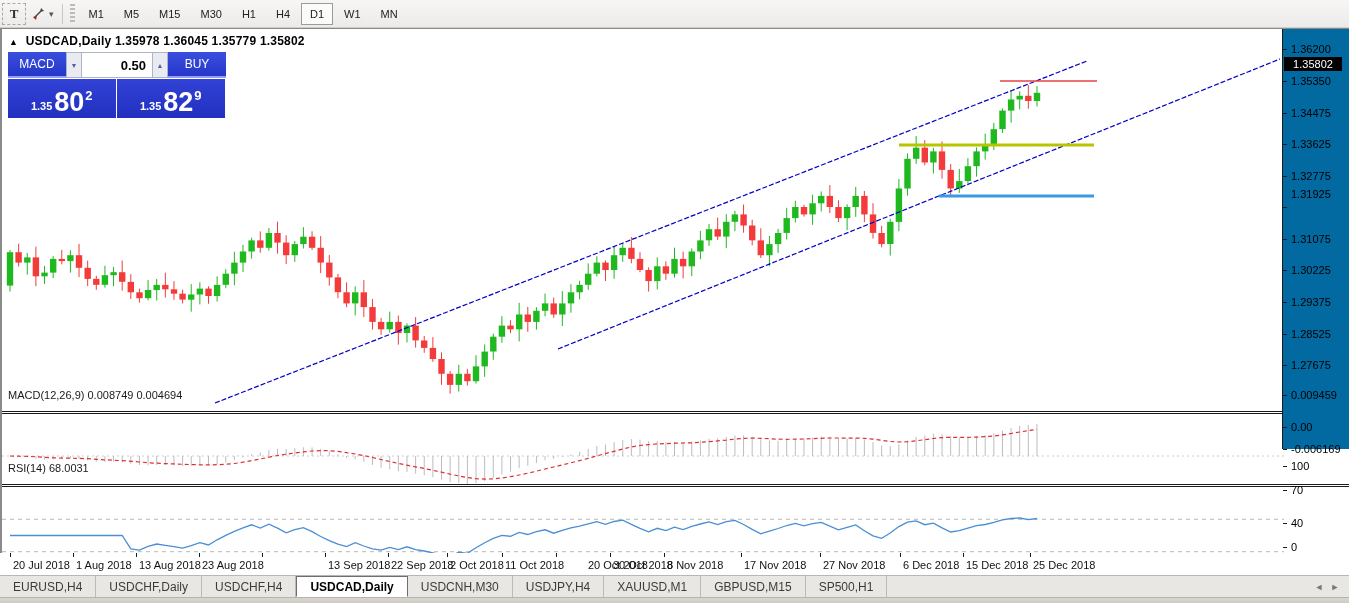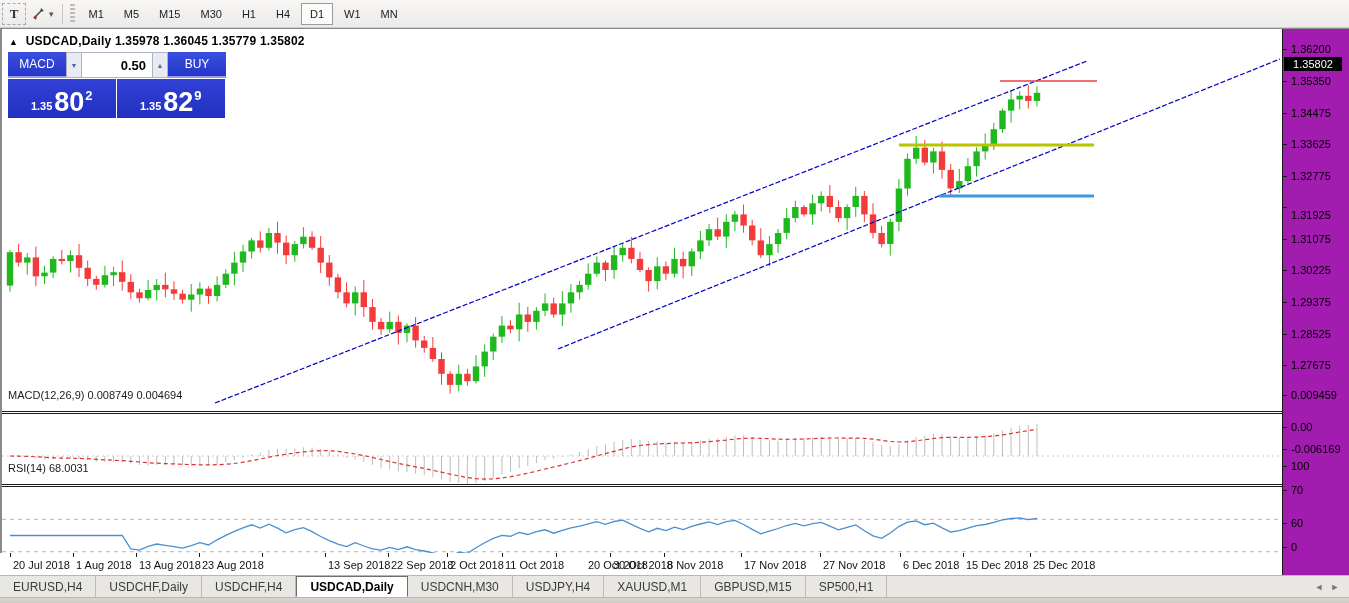--- a/index.html
+++ b/index.html
@@ -55,22 +55,22 @@
     font-family:"Liberation Sans",sans-serif; }
   .tp-row2 { display:flex; height:40px; border-top:1px solid #fff; }
   .price-cell { width:108.5px; background:linear-gradient(#3242d6,#2130c0); color:#fff;
     display:flex; align-items:flex-end; justify-content:center; padding-bottom:3px; }
   .price-cell:first-child { border-right:1px solid #fff; }
   .p-small { font-size:11px; font-weight:700; margin:0 2px 3px 0; }
   .p-big { font-size:27px; font-weight:700; line-height:26px; }
   .p-sup { font-size:13px; font-weight:700; margin:0 0 12px 1px; }
 
   
-  .axis-col { position:absolute; left:1282px; top:29px; width:67px; height:546px;
-    border-left:1px solid #1a1a1a; background:#a21caf; }
+  .axis-col { position:absolute; left:1282px; top:29px; width:67px; height:420px;
+    border-left:1px solid #1a1a1a; background:#0369a1; }
   .axis-lab { position:absolute; left:8px; white-space:nowrap; color:#000; }
   .axis-tick { position:absolute; left:0; width:4px; height:1px; background:#1a1a1a; }
   .price-badge { position:absolute; left:1px; width:58px; height:14px; background:#000;
     color:#fff; text-align:center; line-height:14px; }
 
   
   .xaxis { position:absolute; left:0; top:553px; width:1282px; height:22px; background:#fff; }
   .x-lab { position:absolute; top:6px; white-space:nowrap; }
   .x-tick { position:absolute; top:0; width:1px; height:4px; background:#1a1a1a; }
 
@@ -540,21 +540,21 @@
     <div class="axis-lab" style="top: 14px;">1.36200</div>
     <div class="axis-tick" style="top: 51.5095px;"></div>
     <div class="axis-lab" style="top: 45.5095px;">1.35350</div>
     <div class="axis-tick" style="top: 83.9458px;"></div>
     <div class="axis-lab" style="top: 77.9458px;">1.34475</div>
     <div class="axis-tick" style="top: 115.455px;"></div>
     <div class="axis-lab" style="top: 109.455px;">1.33625</div>
     <div class="axis-tick" style="top: 146.965px;"></div>
     <div class="axis-lab" style="top: 140.965px;">1.32775</div>
     <div class="axis-tick" style="top: 178.474px;"></div>
-    <div class="axis-lab" style="top: 180px;">1.31925</div>
+    <div class="axis-lab" style="top: 159px;">1.31925</div>
     <div class="axis-tick" style="top: 209.984px;"></div>
     <div class="axis-lab" style="top: 203.984px;">1.31075</div>
     <div class="axis-tick" style="top: 241.493px;"></div>
     <div class="axis-lab" style="top: 235.493px;">1.30225</div>
     <div class="axis-tick" style="top: 273.003px;"></div>
     <div class="axis-lab" style="top: 267.003px;">1.29375</div>
     <div class="axis-tick" style="top: 304.512px;"></div>
     <div class="axis-lab" style="top: 298.512px;">1.28525</div>
     <div class="axis-tick" style="top: 336.022px;"></div>
     <div class="axis-lab" style="top: 330.022px;">1.27675</div>
@@ -563,21 +563,21 @@
     <div class="axis-lab" style="top: 360px;">0.009459</div>
     <div class="axis-tick" style="top: 398px;"></div>
     <div class="axis-lab" style="top: 392px;">0.00</div>
     <div class="axis-tick" style="top: 420px;"></div>
     <div class="axis-lab" style="top: 414px;">-0.006169</div>
     <div class="axis-tick" style="top: 437px;"></div>
     <div class="axis-lab" style="top: 431px;">100</div>
     <div class="axis-tick" style="top: 461px;"></div>
     <div class="axis-lab" style="top: 455px;">70</div>
     <div class="axis-tick" style="top: 494px;"></div>
-    <div class="axis-lab" style="top: 488px;">60</div>
+    <div class="axis-lab" style="top: 488px;">40</div>
     <div class="axis-tick" style="top: 518px;"></div>
     <div class="axis-lab" style="top: 512px;">0</div>
   </div>
 <div class="xaxis" id="xaxis">
     <div class="x-tick" style="left: 10px;"></div>
     <div class="x-lab" style="left: 13px;">20 Jul 2018</div>
     <div class="x-tick" style="left: 73px;"></div>
     <div class="x-lab" style="left: 76px;">1 Aug 2018</div>
     <div class="x-tick" style="left: 136px;"></div>
     <div class="x-lab" style="left: 139px;">13 Aug 2018</div>

